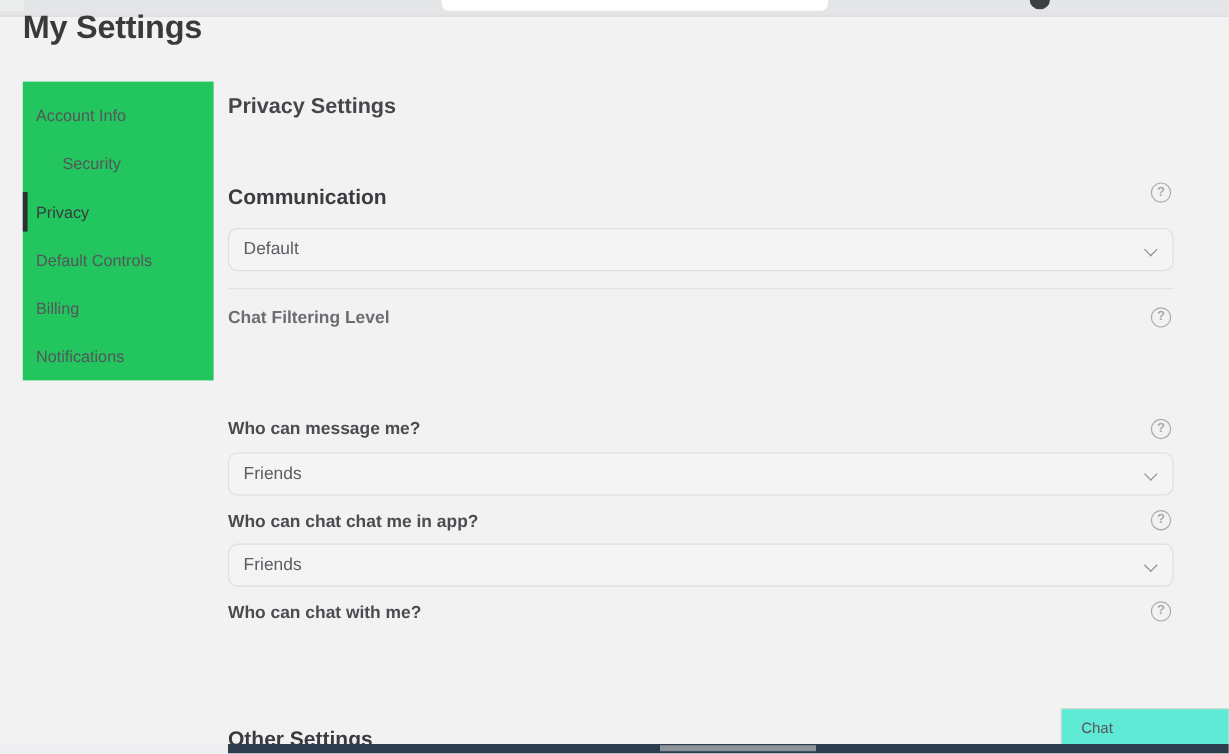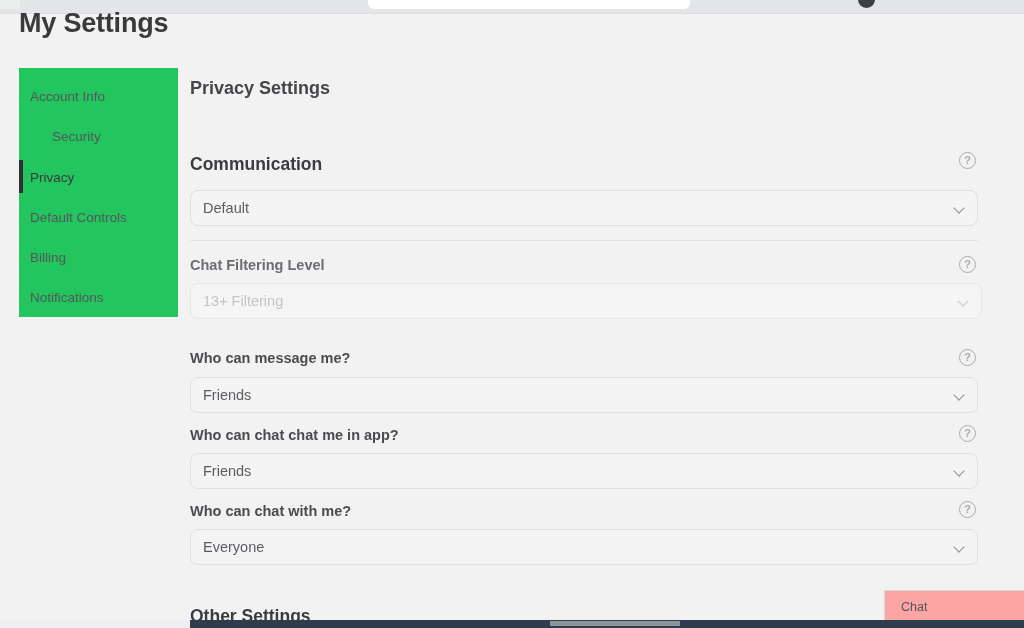--- a/index.html
+++ b/index.html
@@ -198,21 +198,21 @@
     background: #e2e2e5;
   }
 
   
   .chat-widget {
     position: absolute;
     left: 884px;
     top: 590px;
     width: 140px;
     height: 32px;
-    background: #fca5a5;
+    background: #5eead4;
     border-left: 1px solid #d8d9db;
     border-top: 1px solid #d8d9db;
     cursor: pointer;
   }
   .chat-widget-label {
     position: absolute;
     left: 16px;
     top: 9px;
     font-size: 12.5px;
     color: #55565a;
@@ -287,45 +287,37 @@
 
   <div class="select" style="top:190px; width:788px;">
     <span class="value">Default</span>
     <span class="chev"></span>
   </div>
 
   <div class="divider" style="top:240px; width:788px;"></div>
 
   <div class="field-label muted" style="top:257px;">Chat Filtering Level</div>
   <div class="help-icon" style="left:959px; top:256px;">?</div>
-  <div class="select disabled" style="top:283px; width:792px;">
-    <span class="value">13+ Filtering</span>
-    <span class="chev"></span>
-  </div>
 
   <div class="field-label" style="top:350px;">Who can message me?</div>
   <div class="help-icon" style="left:959px; top:349px;">?</div>
   <div class="select" style="top:377px; width:788px;">
     <span class="value">Friends</span>
     <span class="chev"></span>
   </div>
 
   <div class="field-label" style="top:427px;">Who can chat chat me in app?</div>
   <div class="help-icon" style="left:959px; top:425px;">?</div>
   <div class="select" style="top:453px; width:788px;">
     <span class="value">Friends</span>
     <span class="chev"></span>
   </div>
 
   <div class="field-label" style="top:503px;">Who can chat with me?</div>
   <div class="help-icon" style="left:959px; top:501px;">?</div>
-  <div class="select" style="top:529px; width:788px;">
-    <span class="value">Everyone</span>
-    <span class="chev"></span>
-  </div>
 
   <div class="group-heading" style="top:606px;text-align:center;">Other Settings</div>
 </div>
 
 <div class="chat-widget">
   <span class="chat-widget-label">Chat</span>
 </div>
 
 <div class="bottom-left-strip"></div>
 <div class="bottom-bar">

